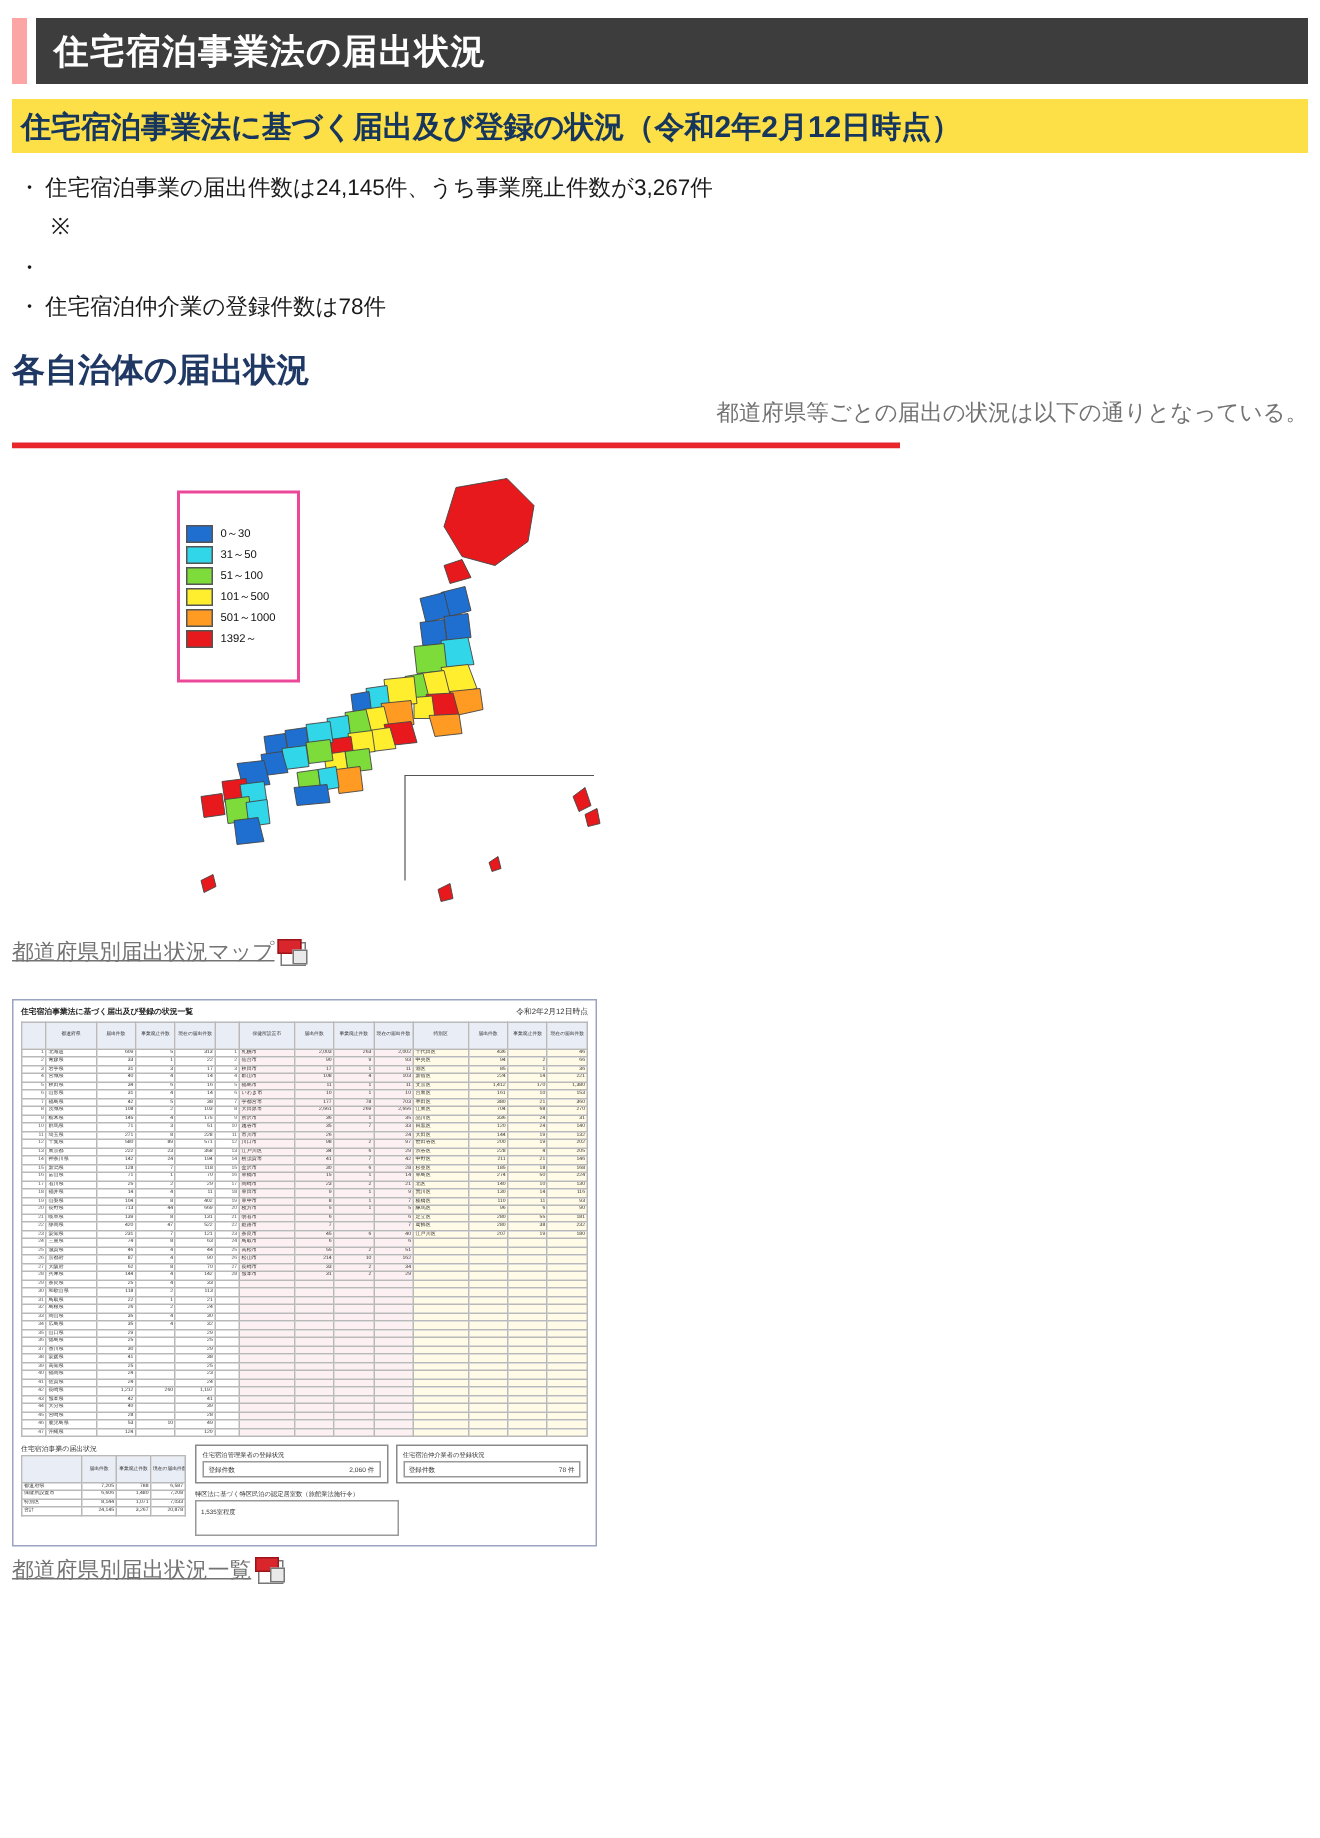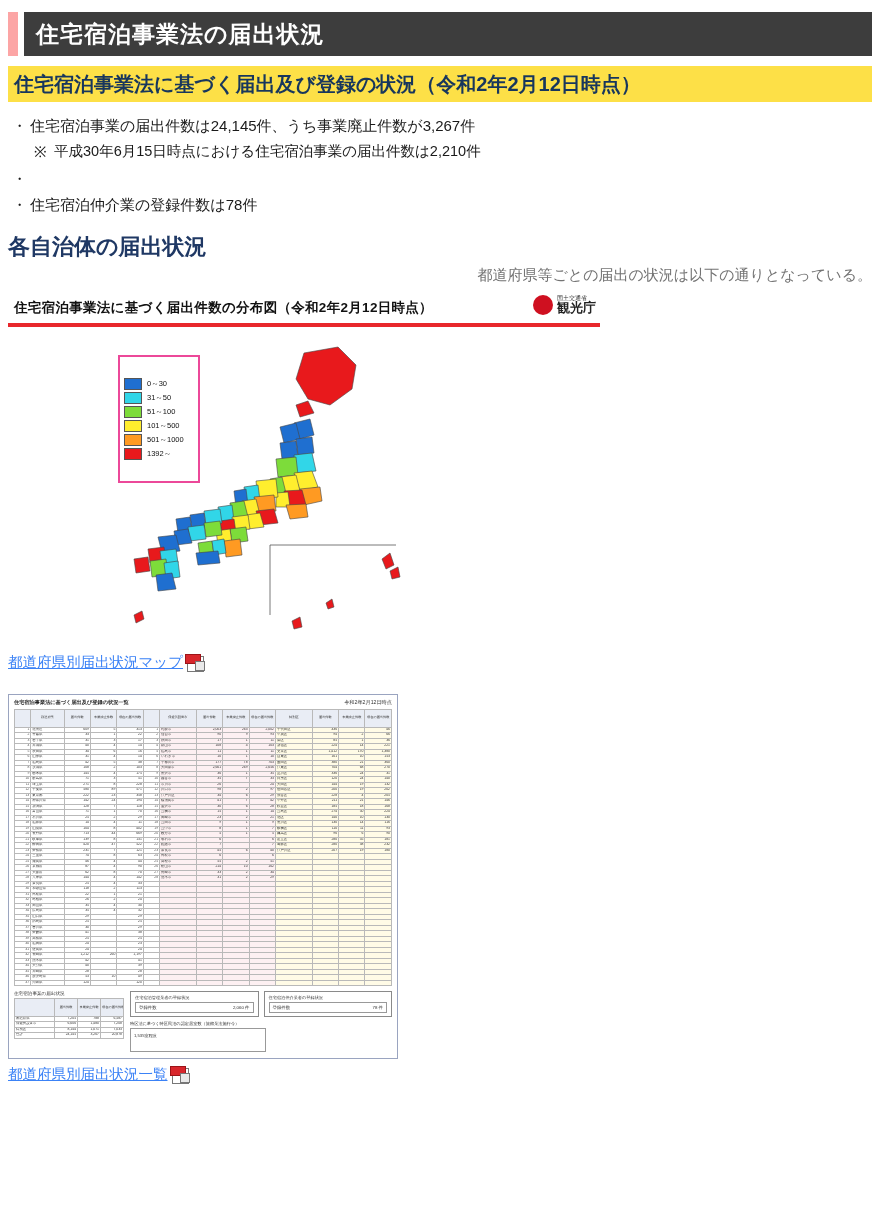--- a/index.html
+++ b/index.html
@@ -193,21 +193,21 @@
   .map-svg { position: absolute; left: 0; top: 0; }
 
   
   .doclink {
     margin: 6px 8px 0 8px;
     display: flex;
     align-items: center;
     font-size: 14.5px;
   }
   .doclink .ltext {
-    color: #3b82f6;
+    color: #737373;
     text-decoration: underline;
   }
   .pdf-icon {
     width: 20px;
     height: 17px;
     margin-left: 2px;
     position: relative;
     display: inline-block;
   }
   .pdf-icon .sheet {
@@ -328,45 +328,34 @@
   <div class="banner-text">住宅宿泊事業法に基づく届出及び登録の状況（令和2年2月12日時点）</div>
 </div>
 
 <div class="bullets">
   <div class="bullet-row">
     <span class="bullet-mark">・</span>
     <span>住宅宿泊事業の届出件数は24,145件、うち事業廃止件数が3,267件</span>
   </div>
   <div class="bullet-row sub">
     <span class="bullet-mark">※</span>
-    <span>平成30年6月15日時点における住宅宿泊事業の届出件数は2,210件</span>
   </div>
   <div class="bullet-row">
     <span class="bullet-mark">・</span>
   </div>
   <div class="bullet-row">
     <span class="bullet-mark">・</span>
     <span>住宅宿泊仲介業の登録件数は78件</span>
   </div>
 </div>
 
 <div class="subhead">各自治体の届出状況</div>
 <div class="subhead-note">都道府県等ごとの届出の状況は以下の通りとなっている。</div>
 
 <div class="map-figure">
-  <div class="map-titlebar">
-    <div class="mtitle">住宅宿泊事業法に基づく届出件数の分布図（令和2年2月12日時点）</div>
-    <div class="agency-logo">
-      <div class="agency-circle"></div>
-      <div class="agency-text">
-        <span class="small">国土交通省</span>
-        <span class="big">観光庁</span>
-      </div>
-    </div>
-  </div>
   <div class="map-underline"></div>
 
   <div class="map-canvas">
 
     <div class="legend">
       <div class="legend-row">
         <span class="legend-swatch" style="background:#1f6fd0"></span>
         <span class="legend-label">0～30</span>
       </div>
       <div class="legend-row">

